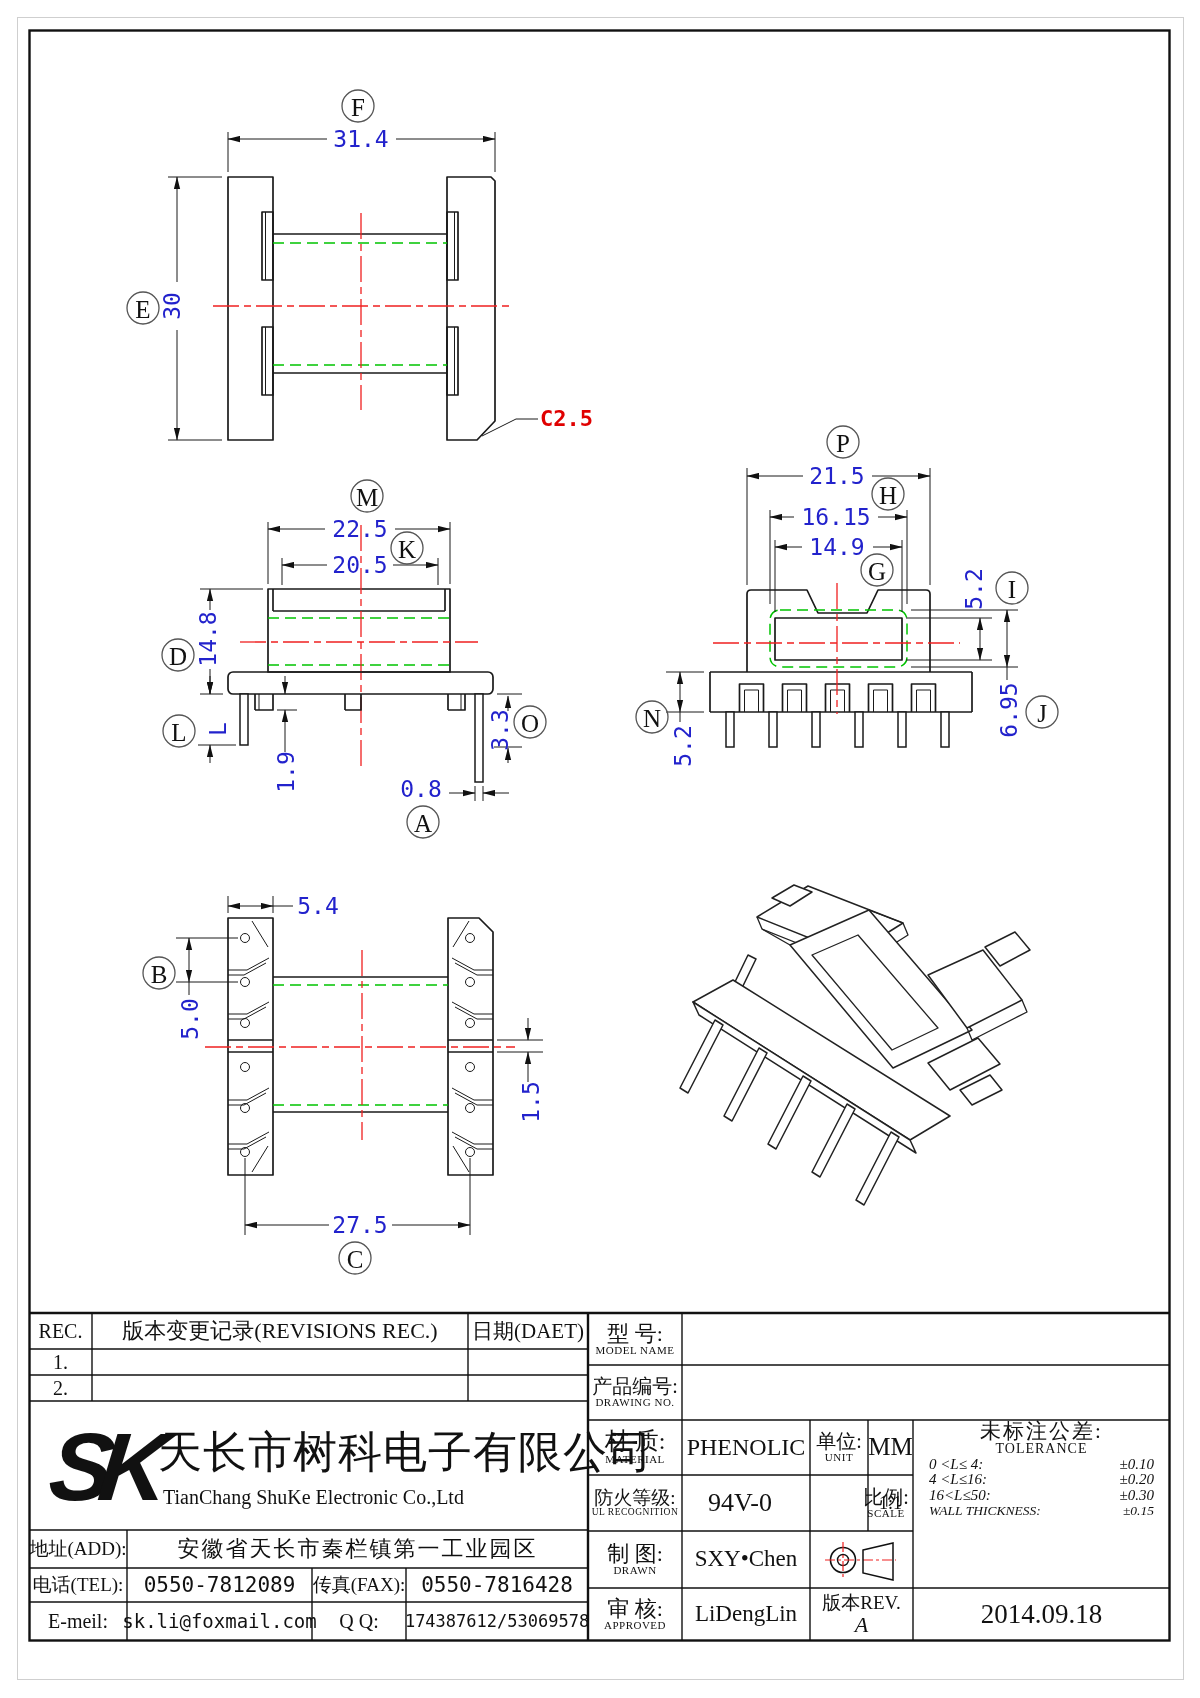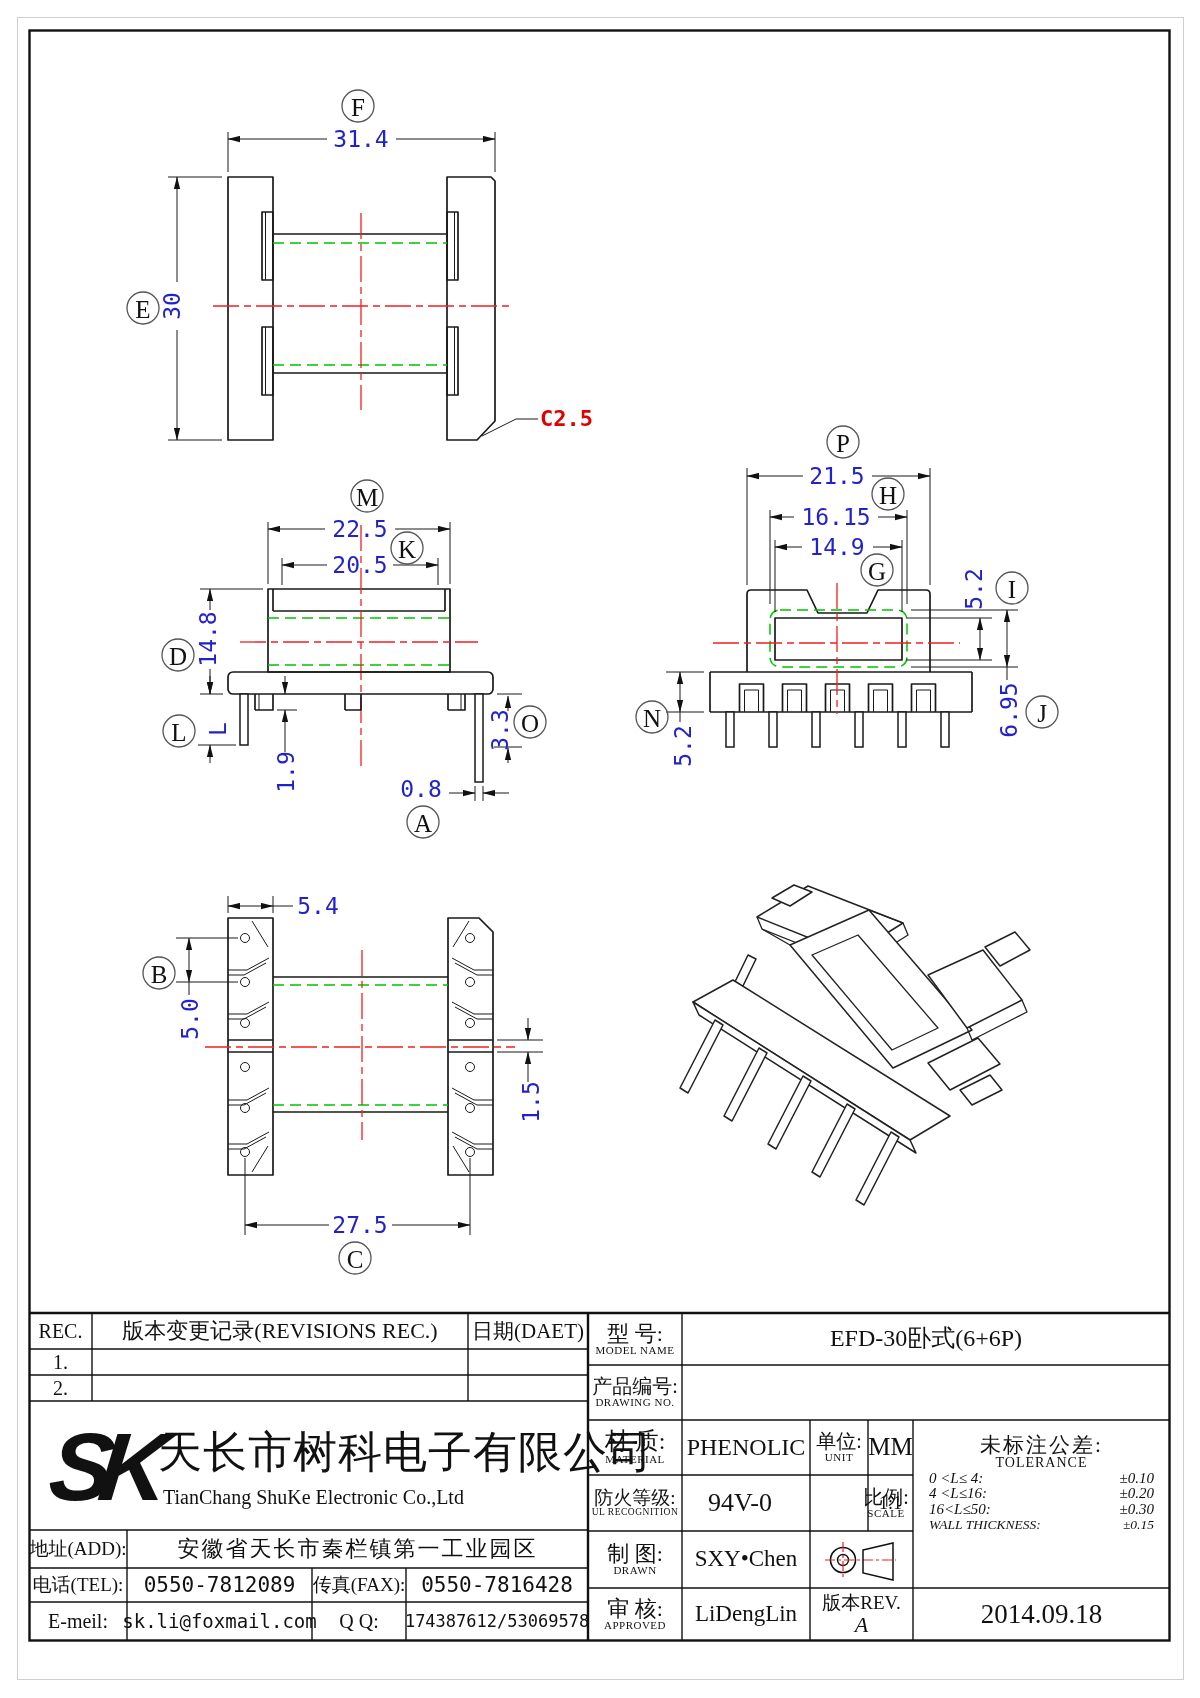--- a/index.html
+++ b/index.html
@@ -410,21 +410,20 @@
   <div class="cell mono" style="left:406px;top:1568px;width:182px;height:34px;font-size:21px;">0550-7816428</div>
   <div class="cell" style="left:29px;top:1602px;width:98px;height:39px;font-size:20px;">E-meil:</div>
   <div class="cell mono" style="left:127px;top:1602px;width:185px;height:39px;font-size:19px;">sk.li@foxmail.com</div>
   <div class="cell" style="left:312px;top:1602px;width:94px;height:39px;font-size:20px;">Q Q:</div>
   <div class="cell mono" style="left:406px;top:1602px;width:182px;height:39px;font-size:17px;">174387612/53069578</div>
 
   <div class="cell col" style="left:588px;top:1313px;width:94px;height:52px;">
     <span style="font-size:22px;">型  号:</span>
     <span class="sub">MODEL NAME</span>
   </div>
-  <div class="cell" style="left:682px;top:1313px;width:488px;height:52px;font-size:24px;">EFD-30卧式(6+6P)</div>
 
   <div class="cell col" style="left:588px;top:1365px;width:94px;height:55px;">
     <span style="font-size:20px;">产品编号:</span>
     <span class="sub">DRAWING NO.</span>
   </div>
   <div class="cell" style="left:682px;top:1365px;width:488px;height:55px;font-size:22px;"></div>
 
   <div class="cell col" style="left:588px;top:1420px;width:94px;height:55px;">
     <span style="font-size:24px;">材  质:</span>
     <span class="sub">MATERIAL</span>
@@ -458,21 +457,21 @@
     <span class="sub">APPROVED</span>
   </div>
   <div class="cell" style="left:682px;top:1588px;width:128px;height:53px;font-size:23px;">LiDengLin</div>
   <div class="cell col" style="left:913px;top:1588px;width:0;height:0;"></div>
   <div class="cell col" style="left:810px;top:1588px;width:103px;height:53px;">
     <span style="font-size:19px;">版本REV.</span>
     <span style="font-size:22px;font-style:italic;">A</span>
   </div>
   <div class="cell" style="left:913px;top:1588px;width:257px;height:53px;font-size:27px;">2014.09.18</div>
 
-  <div class="cell col" style="left:913px;top:1420px;width:257px;height:168px;justify-content:flex-start;padding-top:14px;box-sizing:border-box;">
+  <div class="cell col" style="left:913px;top:1420px;width:257px;height:168px;justify-content:flex-start;box-sizing:border-box;">
     <span style="font-size:21px;letter-spacing:2px;">未标注公差:</span>
     <span style="font-size:14px;letter-spacing:1px;">TOLERANCE</span>
     <span class="tolrow">
       <span>0 &lt;L≤ 4:</span>
       <span>±0.10</span>
     </span>
     <span class="tolrow">
       <span>4 &lt;L≤16:</span>
       <span>±0.20</span>
     </span>

